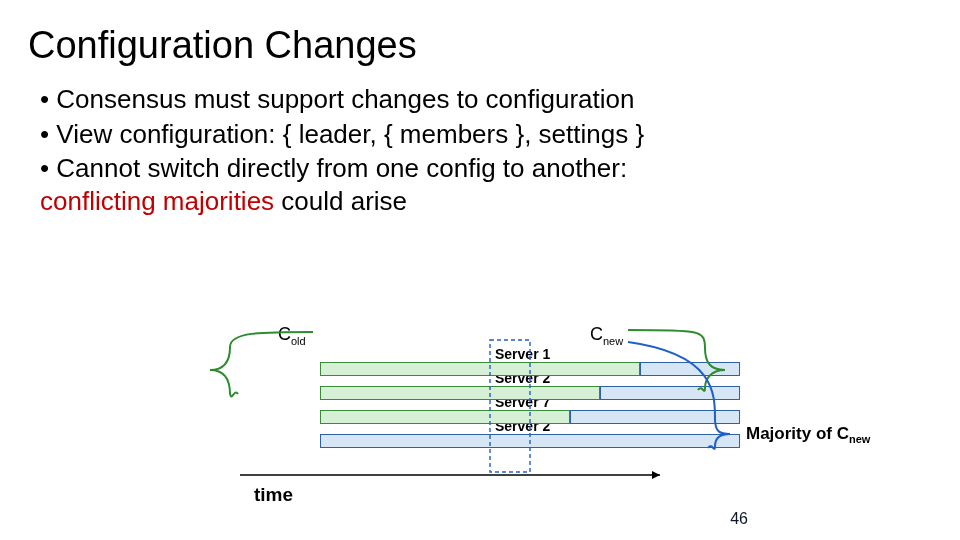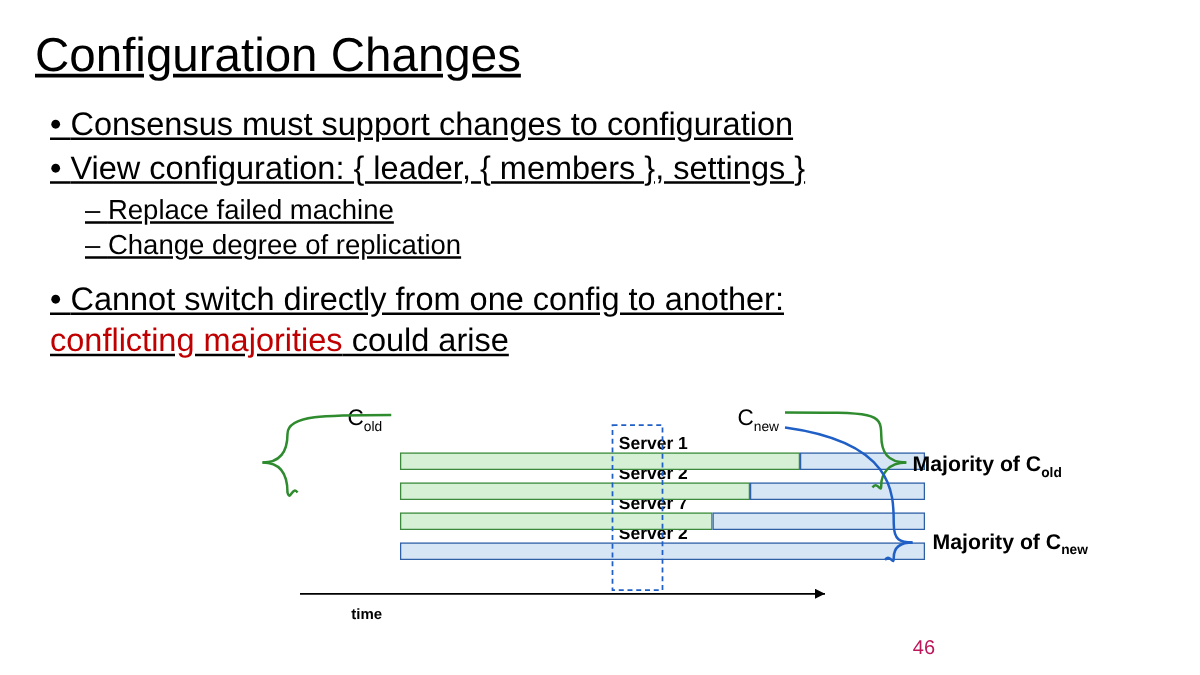--- a/index.html
+++ b/index.html
@@ -1,17 +1,17 @@
 <!DOCTYPE html>
 <html><head>
 <meta charset="utf-8">
 <style>
   * { margin: 0; padding: 0; box-sizing: border-box; }
   html, body { width: 960px; height: 540px; background: #fff; font-family: Arial, Helvetica, sans-serif; color: #000; }
-  .slide { position: relative; width: 768px; height: 540px; padding: 24px 16px 0 28px; text-decoration: underline; }
+  .slide { position: relative; width: 768px; height: 540px; padding: 24px 16px 0 28px; }
   .title { font-size: 38px; font-weight: 400; margin-bottom: 16px; }
   ul.bullets { list-style: none; margin-left: 12px; }
   ul.bullets > li { font-size: 26px; line-height: 1.25; margin-bottom: 2px; }
   ul.bullets > li::before { content: "• "; }
   ul.sub { list-style: none; margin: 4px 0 14px 40px; }
   ul.sub > li { font-size: 22px; line-height: 1.25; }
   ul.sub > li::before { content: "– "; }
   .no-wrap { display: inline; }
   .red { color: #c00000; }
 
@@ -20,36 +20,32 @@
   .srv-label { width: 70px; font-size: 14px; font-weight: 700; text-align: left; }
   .bar-wrap { position: relative; width: 420px; height: 14px; }
   .bar-green { position: absolute; left: 0; top: 0; height: 14px; background: #d5f0d5; border: 1.5px solid #3b8a3b; }
   .bar-blue { position: absolute; top: 0; height: 14px; background: #d6e6f5; border: 1.5px solid #2f5fa5; }
 
   .lbl { position: absolute; font-size: 18px; }
   .lbl sub { font-size: 11px; vertical-align: sub; }
   .sm-lbl { position: absolute; font-size: 17px; font-weight: 700; }
   .sm-lbl sub { font-size: 11px; vertical-align: sub; }
 
-  .timelabel { position: absolute; font-size: 12px; font-weight: 700; margin-left: 27px; }
-  .page-num { position: absolute; right: 20px; bottom: 12px; font-size: 16px; color: #be185d; }
+  .timelabel { position: absolute; font-size: 19px; font-weight: 700; }
+  .page-num { position: absolute; right: 20px; bottom: 12px; font-size: 16px; color: #0f172a; }
 </style>
 </head>
 <body>
 
 <div class="slide">
   <h1 class="title">Configuration Changes</h1>
 
   <ul class="bullets">
     <li>Consensus must support changes to configuration</li>
     <li>View configuration:  { leader, { members }, settings }</li>
-  </ul>
-  <ul class="sub">
-    <li>Replace failed machine</li>
-    <li>Change degree of replication</li>
   </ul>
   <ul class="bullets">
     <li><span class="no-wrap">Cannot switch directly from one config to another: </span><br><span class="red">conflicting majorities</span><span> could arise</span></li>
   </ul>
 
   <div class="diagram">
 
     <div class="lbl" style="left:108px; top:-22px;text-align:right;">
       <span>C</span><sub>old</sub>
     </div>
@@ -101,23 +97,20 @@
 
     <svg style="position:absolute; left:0; top:-22px; width:720px; height:180px; pointer-events:none;">
       <path d="M 143 8 C 90 8, 60 8, 60 23 C 60 36, 55 46, 40 46" fill="none" stroke="#2e8b2e" stroke-width="2"></path>
       <path d="M 40 46 C 55 46, 60 56, 60 70 C 62 78, 64 64, 68 70" fill="none" stroke="#2e8b2e" stroke-width="2"></path>
       <path d="M 458 6 C 530 6, 535 6, 535 24 C 535 38, 540 46, 555 46" fill="none" stroke="#2e8b2e" stroke-width="2"></path>
       <path d="M 555 46 C 540 46, 535 56, 535 64 C 535 72, 532 60, 528 66" fill="none" stroke="#2e8b2e" stroke-width="2"></path>
       <path d="M 458 18 C 545 30, 545 70, 545 95 C 545 108, 550 110, 560 110" fill="none" stroke="#1f5fc6" stroke-width="2"></path>
       <path d="M 560 110 C 550 110, 545 114, 545 122 C 545 130, 542 118, 538 124" fill="none" stroke="#1f5fc6" stroke-width="2"></path>
     </svg>
 
-    <div class="sm-lbl" style="left:560px; top:16px;">
-      <span>Majority of C</span><sub>old</sub>
-    </div>
     <div class="sm-lbl" style="left:560px; top:78px;margin-left:16px;">
       <span>Majority of C</span><sub>new</sub>
     </div>
 
   </div>
 
   <div class="page-num">46</div>
 </div>
 
 </body></html>

